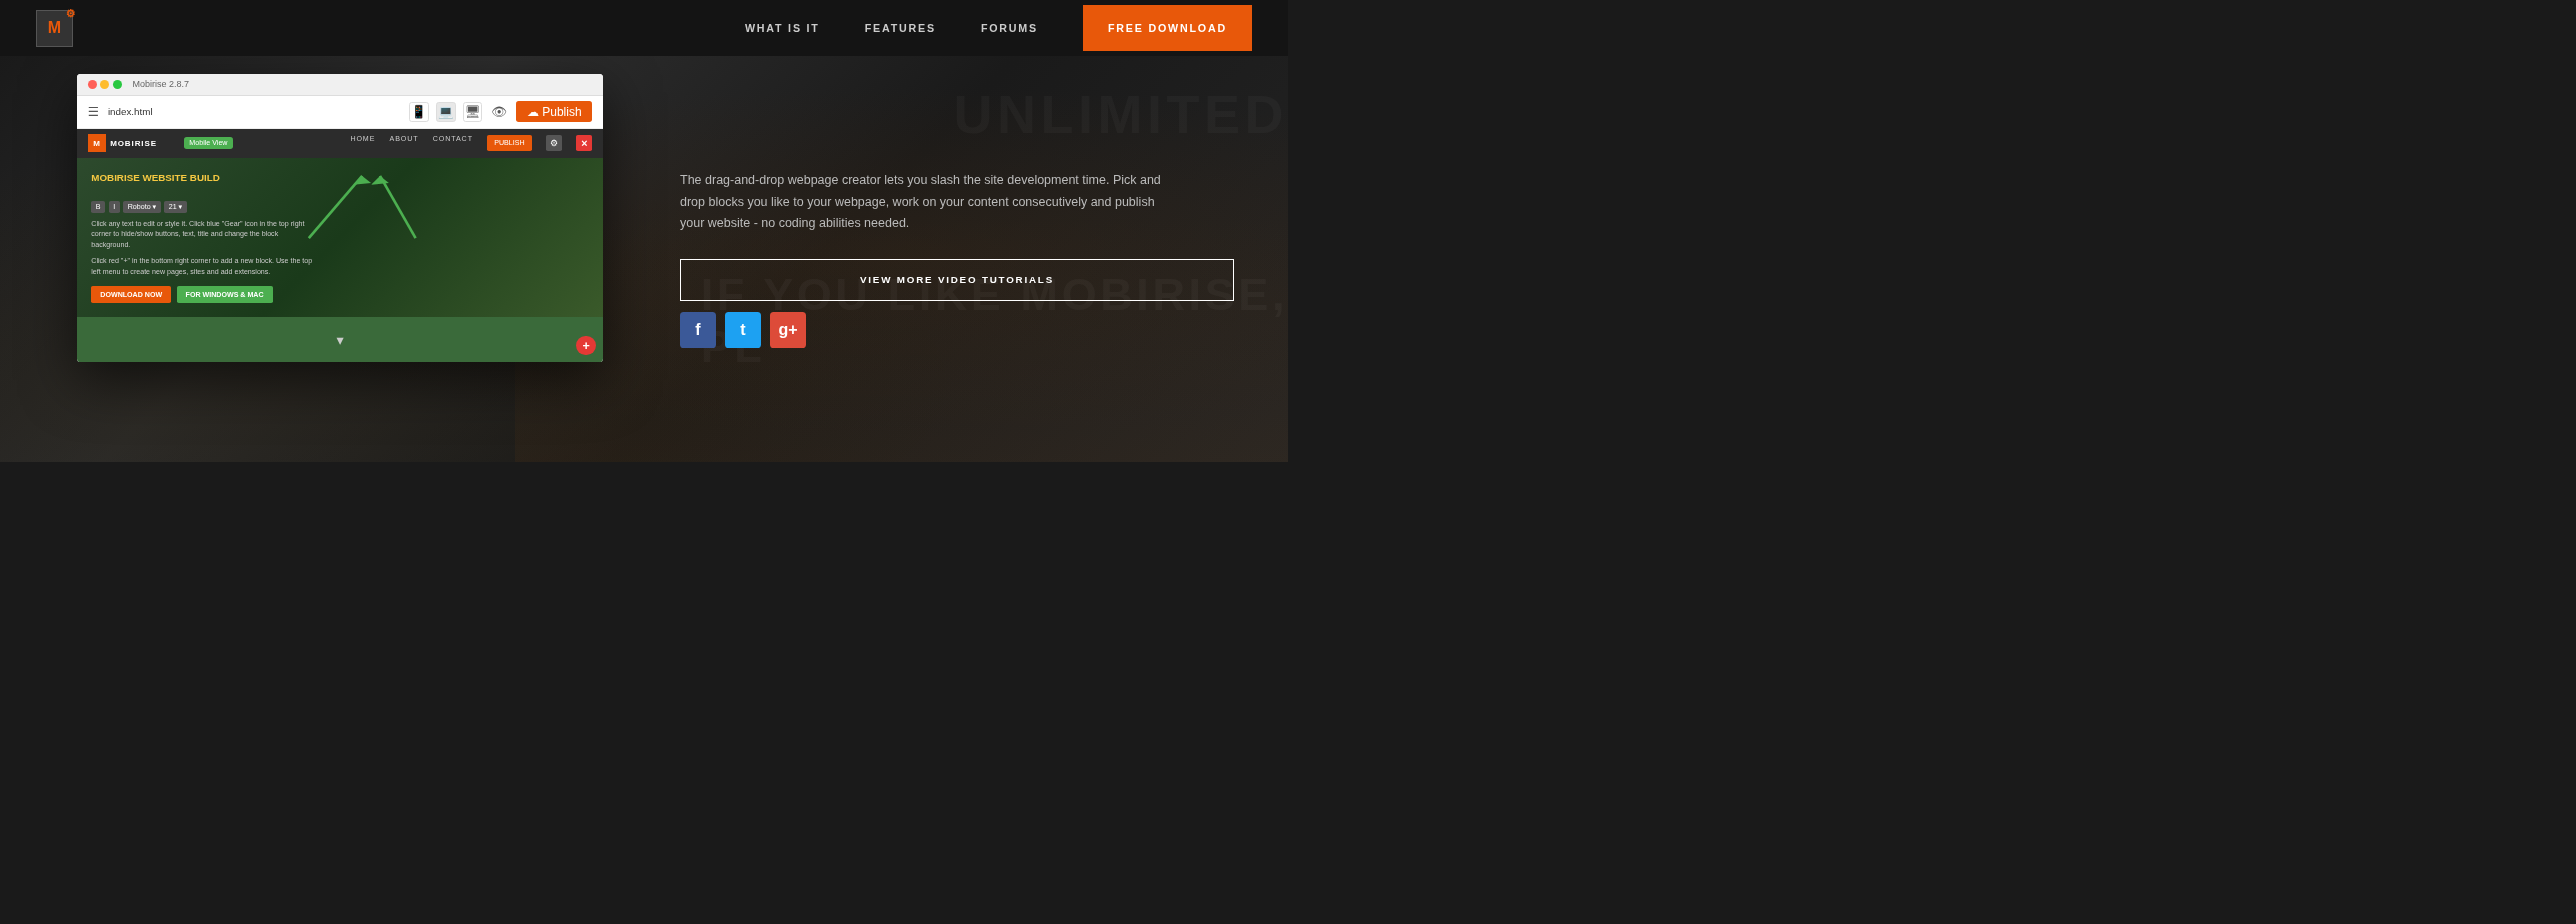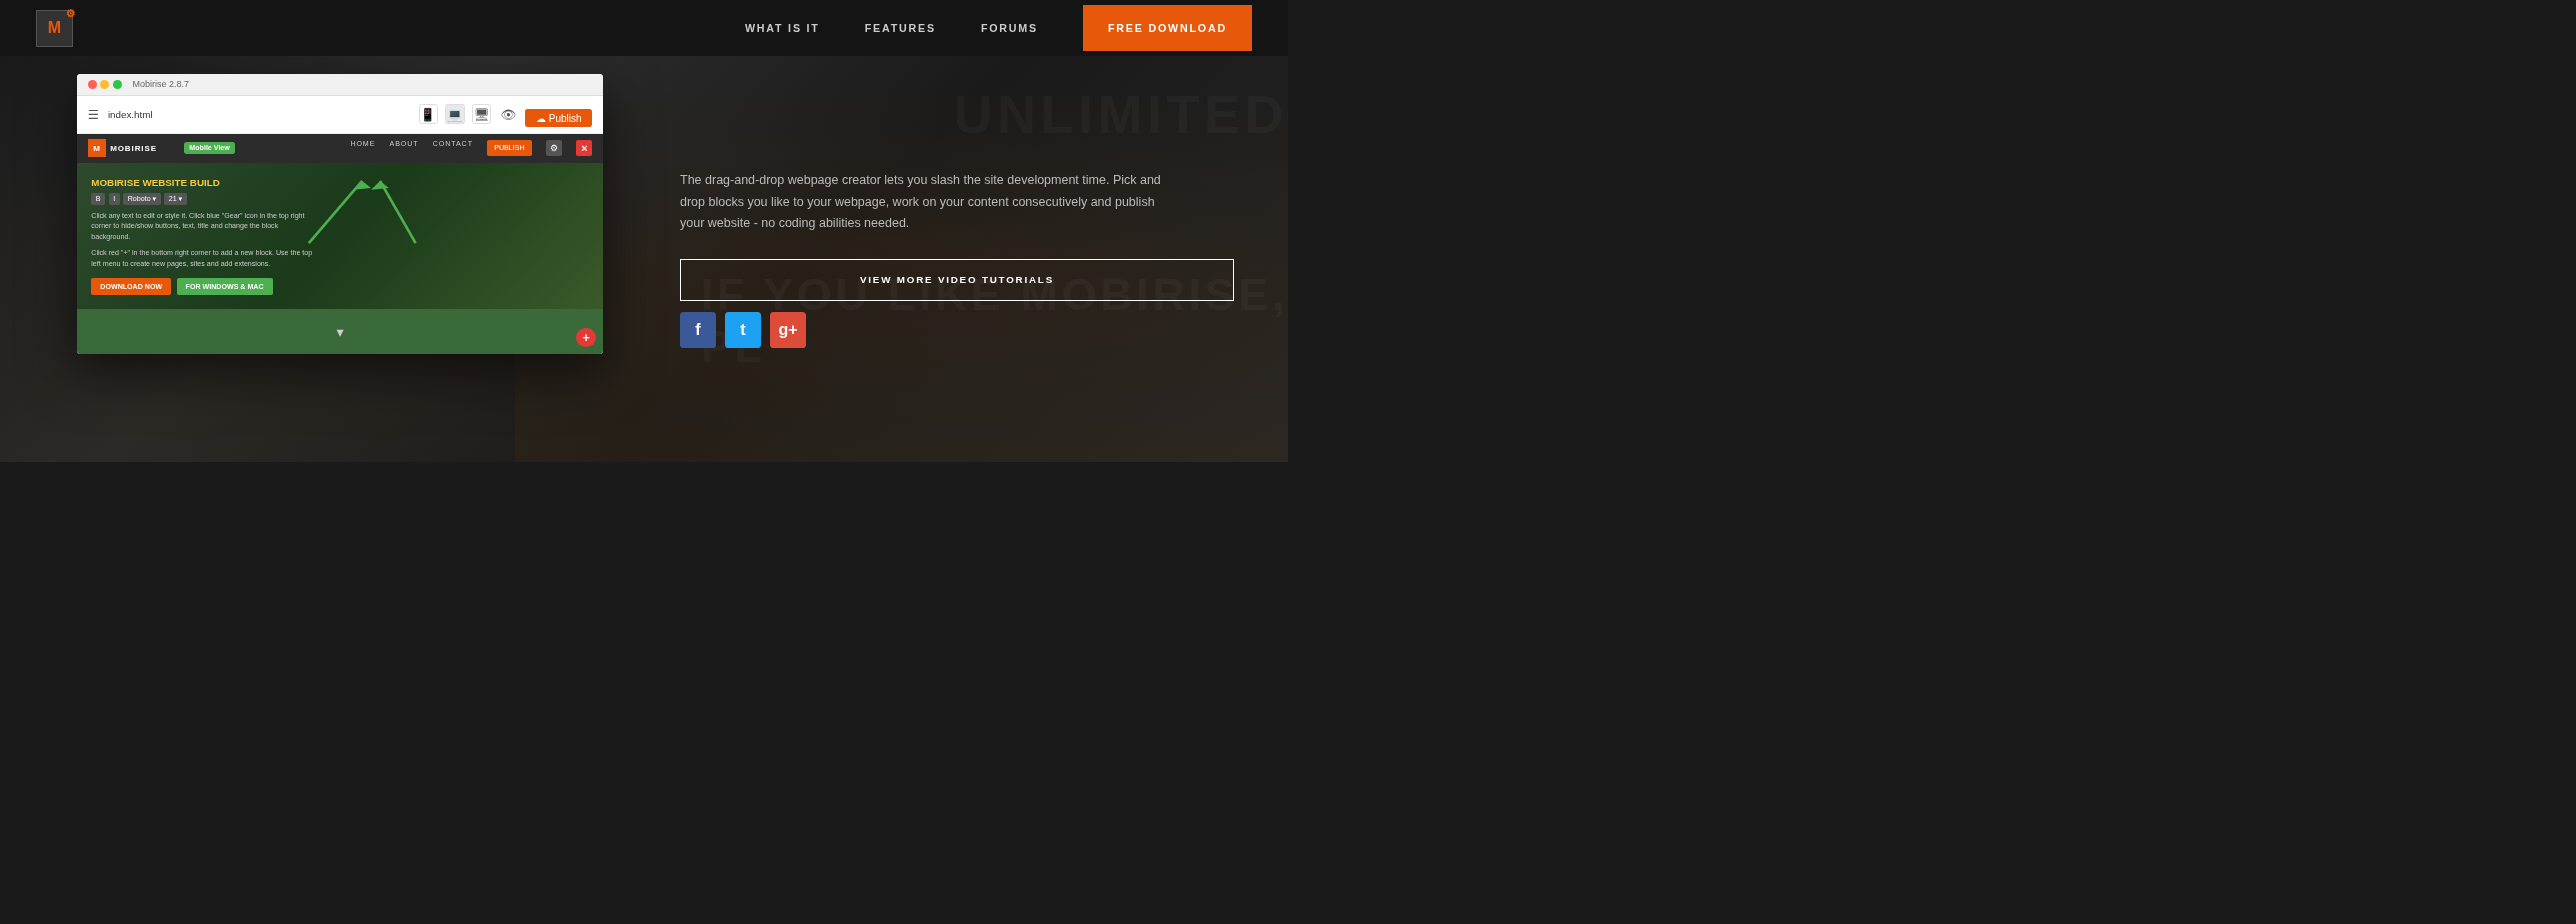--- a/index.html
+++ b/index.html
@@ -227,24 +227,23 @@
     .toolbar-eye {
       font-size: 12.5px;
       color: #555;
     }
 
     .toolbar-cloud-btn {
       background: #e8580a;
       color: #fff;
       border: none;
       padding: 3.6px 10.7px;
-      font-size: 10px;
+      font-size: 12px;
       border-radius: 2.7px;
       cursor: pointer;
-      margin-top: 8px;
     }
 
     
     .app-inner {
       position: relative;
     }
 
     .app-inner-nav {
       display: flex;
       align-items: center;
@@ -278,21 +277,20 @@
       letter-spacing: 0.9px;
     }
 
     .mobile-view-badge {
       background: #4CAF50;
       color: white;
       font-size: 7.1px;
       padding: 1.8px 5.4px;
       border-radius: 2.7px;
       margin-left: 9px;
-      font-weight: bold;
     }
 
     .app-inner-nav-links {
       display: flex;
       gap: 14.3px;
       margin-left: auto;
     }
 
     .inner-nav-link {
       font-size: 7.1px;
@@ -341,21 +339,21 @@
 
     .app-hero-text-col {
       width: 45%;
     }
 
     .app-hero-title {
       color: #f5c842;
       font-size: 9.8px;
       font-weight: bold;
       line-height: 1.3;
-      margin-bottom: 3px;
+      margin-bottom: 16px;
     }
 
     .app-hero-title-toolbar {
       display: flex;
       align-items: center;
       gap: 3.6px;
       margin-bottom: 5.4px;
     }
 
     .title-btn {

